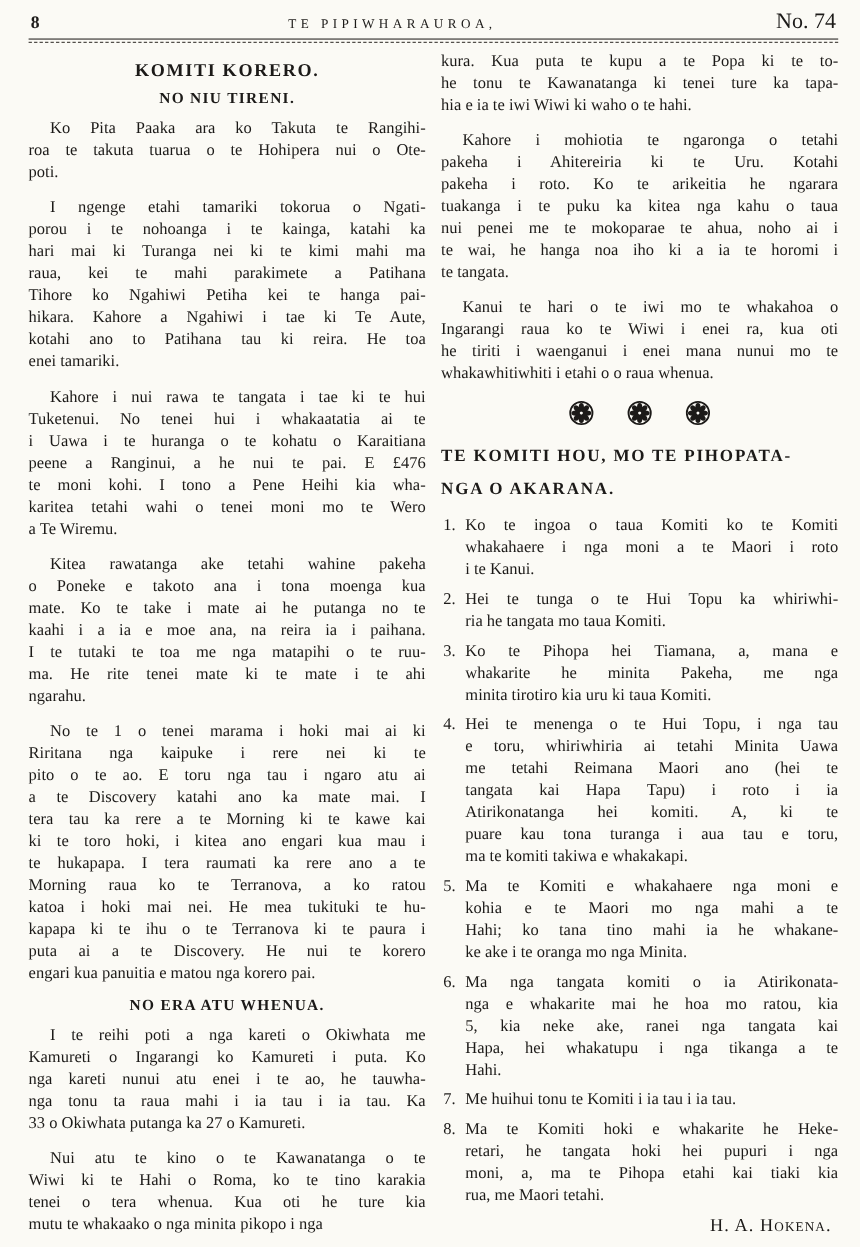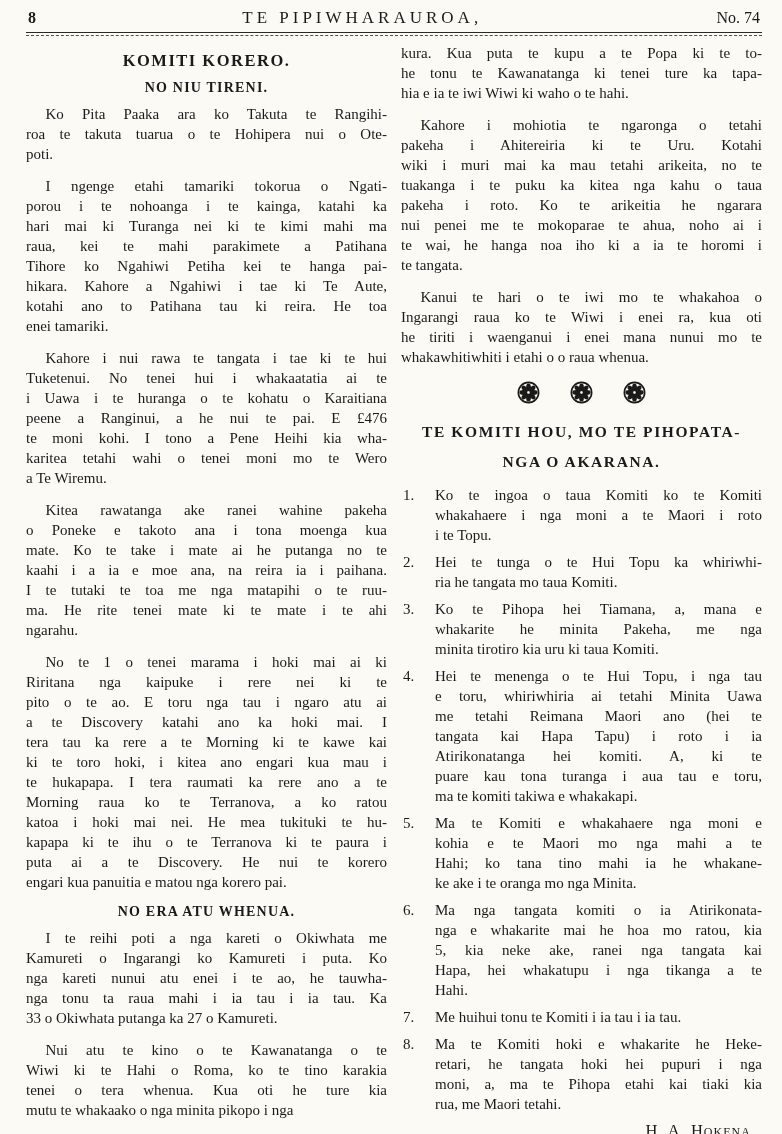--- a/index.html
+++ b/index.html
@@ -20,58 +20,58 @@
     padding:6px 20px 0 26px;
     position:relative;
   }
   
   .header{
     display:flex;align-items:baseline;justify-content:space-between;
     padding:2px 2px 4px 2px;
   }
   .page-number{font-size:16px;font-weight:bold;}
   .masthead{
-    font-size:17px;letter-spacing:4px;font-weight:normal;
+    font-size:12px;letter-spacing:4px;font-weight:normal;
     transform:translateX(-14px);
   }
-  .issue-number{font-size:16px;}
+  .issue-number{font-size:20px;}
   .rule{height:5px;margin-bottom:6px;position:relative;}
   .rule .solid{border-top:1.6px solid #2b2926;position:absolute;left:0;right:0;top:0;}
   .rule .dashed{border-top:1.5px dashed #53504b;position:absolute;left:0;right:0;top:3px;}
   
   .columns{display:flex;gap:14px;}
   .col{flex:1;min-width:0;}
   
   .section-heading{
     text-align:center;font-size:16.5px;font-weight:bold;
     letter-spacing:1.5px;margin:8px 0 7px 0;
   }
   .subheading{
     text-align:center;font-size:14px;font-weight:bold;
     letter-spacing:1.2px;margin:9px 0 8px 0;
   }
   .article-heading{
-    text-align:center;font-size:15.5px;font-weight:bold;
+    font-size:15.5px;font-weight:bold;
     letter-spacing:1.6px;line-height:30px;margin:6px 0 8px 0;
   }
   
   .para{margin-bottom:12px;font-size:15px;line-height:20px;}
   .line{
     text-align:justify;text-align-last:justify;
     white-space:normal;
   }
   .line.first{text-indent:1.3em;}
   .line.last{text-align-last:left;}
   
   .klist{list-style:none;font-size:15px;line-height:20px;}
   .list-item{display:flex;margin-bottom:7px;}
   .list-item .num{
     width:22px;flex:0 0 22px;text-align:left;padding-left:2px;
   }
-  .list-item .item-lines{flex:1;min-width:0;margin-left:12px;}
+  .list-item .item-lines{flex:1;min-width:0;}
   
   .ornaments{
     display:flex;justify-content:center;gap:30px;
     margin:14px 0 12px 0;height:24px;
   }
   .rosette{width:23px;height:23px;display:block;}
   
   .signature{
     text-align:right;padding-right:6px;margin-top:2px;
     font-variant:small-caps;letter-spacing:1px;
@@ -117,33 +117,33 @@
           <div class="para">
             <div class="line first">Kahore i nui rawa te tangata i tae ki te hui</div>
             <div class="line">Tuketenui. No tenei hui i whakaatatia ai te</div>
             <div class="line">i Uawa i te huranga o te kohatu o Karaitiana</div>
             <div class="line">peene a Ranginui, a he nui te pai. E £476</div>
             <div class="line">te moni kohi. I tono a Pene Heihi kia wha-</div>
             <div class="line">karitea tetahi wahi o tenei moni mo te Wero</div>
             <div class="line last">a Te Wiremu.</div>
           </div>
           <div class="para">
-            <div class="line first">Kitea rawatanga ake ranei wahine pakeha</div>
+            <div class="line first">Kitea rawatanga ake tetahi wahine pakeha</div>
             <div class="line">o Poneke e takoto ana i tona moenga kua</div>
             <div class="line">mate. Ko te take i mate ai he putanga no te</div>
             <div class="line">kaahi i a ia e moe ana, na reira ia i paihana.</div>
             <div class="line">I te tutaki te toa me nga matapihi o te ruu-</div>
             <div class="line">ma. He rite tenei mate ki te mate i te ahi</div>
             <div class="line last">ngarahu.</div>
           </div>
           <div class="para">
             <div class="line first">No te 1 o tenei marama i hoki mai ai ki</div>
             <div class="line">Riritana nga kaipuke i rere nei ki te</div>
             <div class="line">pito o te ao. E toru nga tau i ngaro atu ai</div>
-            <div class="line">a te Discovery katahi ano ka hoki mai. I</div>
+            <div class="line">a te Discovery katahi ano ka mate mai. I</div>
             <div class="line">tera tau ka rere a te Morning ki te kawe kai</div>
             <div class="line">ki te toro hoki, i kitea ano engari kua mau i</div>
             <div class="line">te hukapapa. I tera raumati ka rere ano a te</div>
             <div class="line">Morning raua ko te Terranova, a ko ratou</div>
             <div class="line">katoa i hoki mai nei. He mea tukituki te hu-</div>
             <div class="line">kapapa ki te ihu o te Terranova ki te paura i</div>
             <div class="line">puta ai a te Discovery. He nui te korero</div>
             <div class="line last">engari kua panuitia e matou nga korero pai.</div>
           </div>
         </div>
@@ -168,23 +168,22 @@
     <section class="col">
       <div>
           <div class="para">
             <div class="line">kura. Kua puta te kupu a te Popa ki te to-</div>
             <div class="line">he tonu te Kawanatanga ki tenei ture ka tapa-</div>
             <div class="line last">hia e ia te iwi Wiwi ki waho o te hahi.</div>
           </div>
           <div class="para">
             <div class="line first">Kahore i mohiotia te ngaronga o tetahi</div>
             <div class="line">pakeha i Ahitereiria ki te Uru. Kotahi</div>
-            <div class="line">wiki i muri mai ka mau tetahi arikeita, no te</div>
+            <div class="line">pakeha i roto. Ko te arikeitia he ngarara</div>
             <div class="line">tuakanga i te puku ka kitea nga kahu o taua</div>
-            <div class="line">pakeha i roto. Ko te arikeitia he ngarara</div>
             <div class="line">nui penei me te mokoparae te ahua, noho ai i</div>
             <div class="line">te wai, he hanga noa iho ki a ia te horomi i</div>
             <div class="line last">te tangata.</div>
           </div>
           <div class="para">
             <div class="line first">Kanui te hari o te iwi mo te whakahoa o</div>
             <div class="line">Ingarangi raua ko te Wiwi i enei ra, kua oti</div>
             <div class="line">he tiriti i waenganui i enei mana nunui mo te</div>
             <div class="line last">whakawhitiwhiti i etahi o o raua whenua.</div>
           </div>
@@ -284,21 +283,21 @@
         <span>TE KOMITI HOU, MO TE PIHOPATA-</span><br>
         <span>NGA O AKARANA.</span>
       </h2>
 
       <div class="klist">
           <div class="list-item">
             <span class="num">1.</span>
             <div class="item-lines">
               <div class="line">Ko te ingoa o taua Komiti ko te Komiti</div>
               <div class="line">whakahaere i nga moni a te Maori i roto</div>
-              <div class="line last">i te Topu.</div>
+              <div class="line last">i te Kanui.</div>
             </div>
           </div>
           <div class="list-item">
             <span class="num">2.</span>
             <div class="item-lines">
               <div class="line">Hei te tunga o te Hui Topu ka whiriwhi-</div>
               <div class="line last">ria he tangata mo taua Komiti.</div>
             </div>
           </div>
           <div class="list-item">

